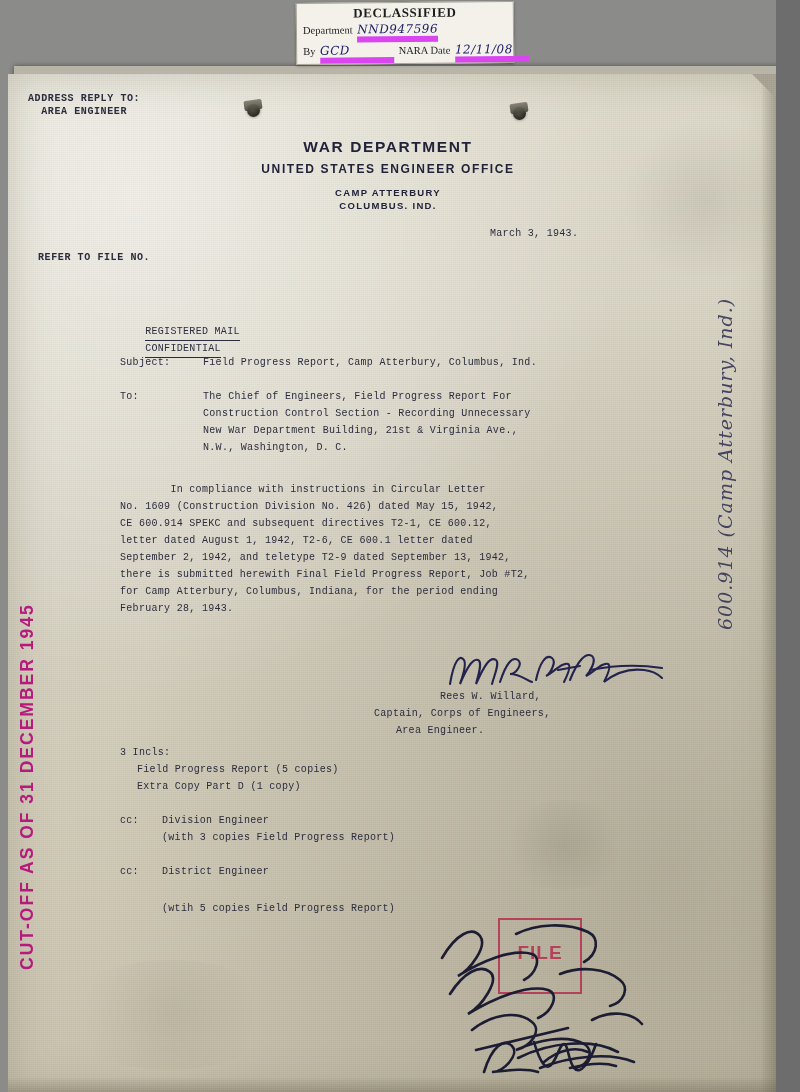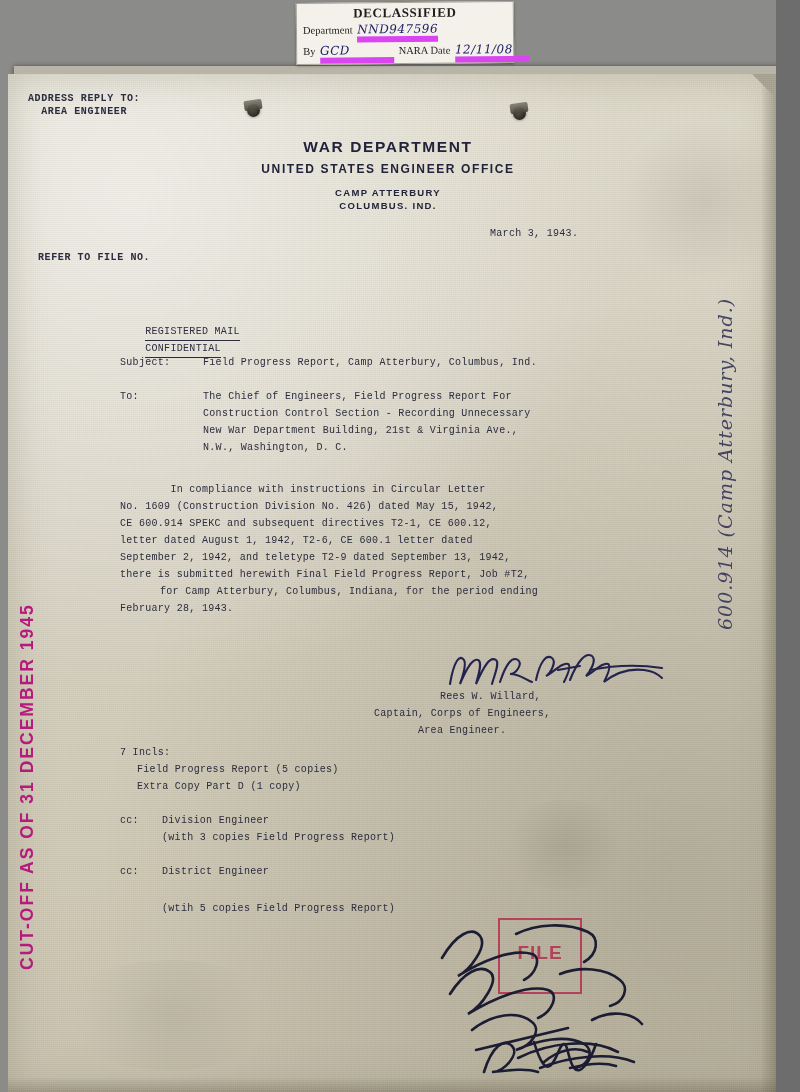--- a/index.html
+++ b/index.html
@@ -269,39 +269,39 @@
   <div class="tw" style="left:203px; top:405px;">Construction Control Section - Recording Unnecessary</div>
   <div class="tw" style="left:203px; top:422px;">New War Department Building, 21st &amp; Virginia Ave.,</div>
   <div class="tw" style="left:203px; top:439px;">N.W., Washington, D. C.</div>
 
   <div class="tw" style="left:120px; top:481px;text-align:right;">        In compliance with instructions in Circular Letter</div>
   <div class="tw" style="left:120px; top:498px;">No. 1609 (Construction Division No. 426) dated May 15, 1942,</div>
   <div class="tw" style="left:120px; top:515px;">CE 600.914 SPEKC and subsequent directives T2-1, CE 600.12,</div>
   <div class="tw" style="left:120px; top:532px;">letter dated August 1, 1942, T2-6, CE 600.1 letter dated</div>
   <div class="tw" style="left:120px; top:549px;">September 2, 1942, and teletype T2-9 dated September 13, 1942,</div>
   <div class="tw" style="left:120px; top:566px;">there is submitted herewith Final Field Progress Report, Job #T2,</div>
-  <div class="tw" style="left:120px; top:583px;margin-left:40px;">for Camp Atterbury, Columbus, Indiana, for the period ending</div>
+  <div class="tw" style="left:120px; top:583px;">for Camp Atterbury, Columbus, Indiana, for the period ending</div>
   <div class="tw" style="left:120px; top:600px;">February 28, 1943.</div>
 
   <svg class="sig" style="left:440px; top:640px;" width="230" height="60" viewBox="0 0 230 60">
     <g fill="none" stroke="#23234d" stroke-width="2.1" stroke-linecap="round">
       <path d="M10,44 C14,20 20,14 24,20 C27,25 22,38 20,44 C26,30 32,18 38,20 C43,22 38,36 36,44 C44,26 50,16 56,20 C60,23 54,36 52,44"></path>
       <path d="M60,42 C66,24 72,16 78,20 C83,24 76,34 70,34 C80,34 86,40 92,42"></path>
       <path d="M96,40 C100,22 106,14 112,18 C117,22 110,34 106,36 C114,32 122,22 128,24 C132,26 126,38 124,42"></path>
       <path d="M130,40 C138,20 146,12 152,16 C157,20 150,32 146,36 C154,32 162,22 168,24 C172,26 166,38 164,42 C174,34 188,28 204,30 C212,31 218,34 222,38"></path>
       <path d="M150,30 C170,26 196,24 222,28"></path>
       <path d="M118,30 L140,26"></path>
     </g>
   </svg>
 
   <div class="tw" style="left:440px; top:688px;">Rees W. Willard,</div>
   <div class="tw" style="left:374px; top:705px;">Captain, Corps of Engineers,</div>
-  <div class="tw" style="left:418px; top:722px;">Area Engineer.</div>
-
-  <div class="tw" style="left:120px; top:744px;">7 Incls:</div>
+  <div class="tw" style="left:396px; top:722px;">Area Engineer.</div>
+
+  <div class="tw" style="left:120px; top:744px;">3 Incls:</div>
   <div class="tw" style="left:137px; top:761px;">Field Progress Report (5 copies)</div>
   <div class="tw" style="left:137px; top:778px;">Extra Copy Part D (1 copy)</div>
 
   <div class="tw" style="left:120px; top:812px;">cc:</div>
   <div class="tw" style="left:162px; top:812px;">Division Engineer</div>
   <div class="tw" style="left:162px; top:829px;">(with 3 copies Field Progress Report)</div>
 
   <div class="tw" style="left:120px; top:863px;">cc:</div>
   <div class="tw" style="left:162px; top:863px;">District Engineer</div>
   <div class="tw" style="left:162px; top:900px;">(wtih 5 copies Field Progress Report)</div>

